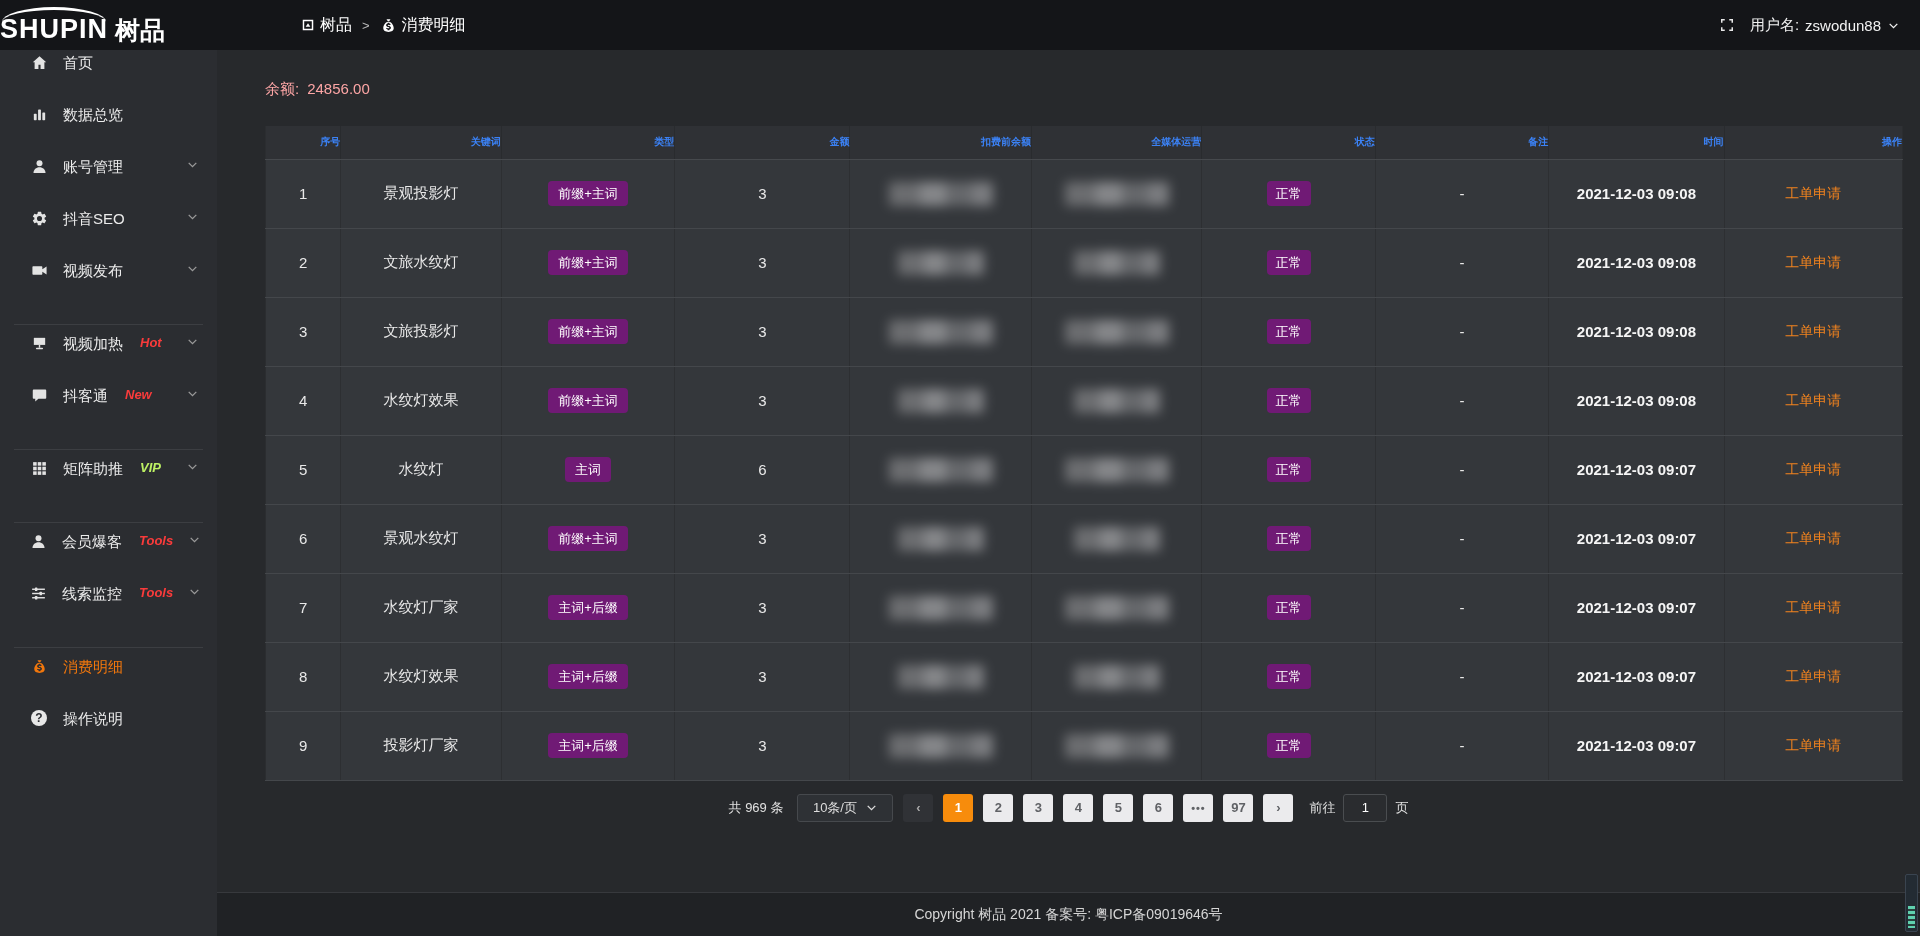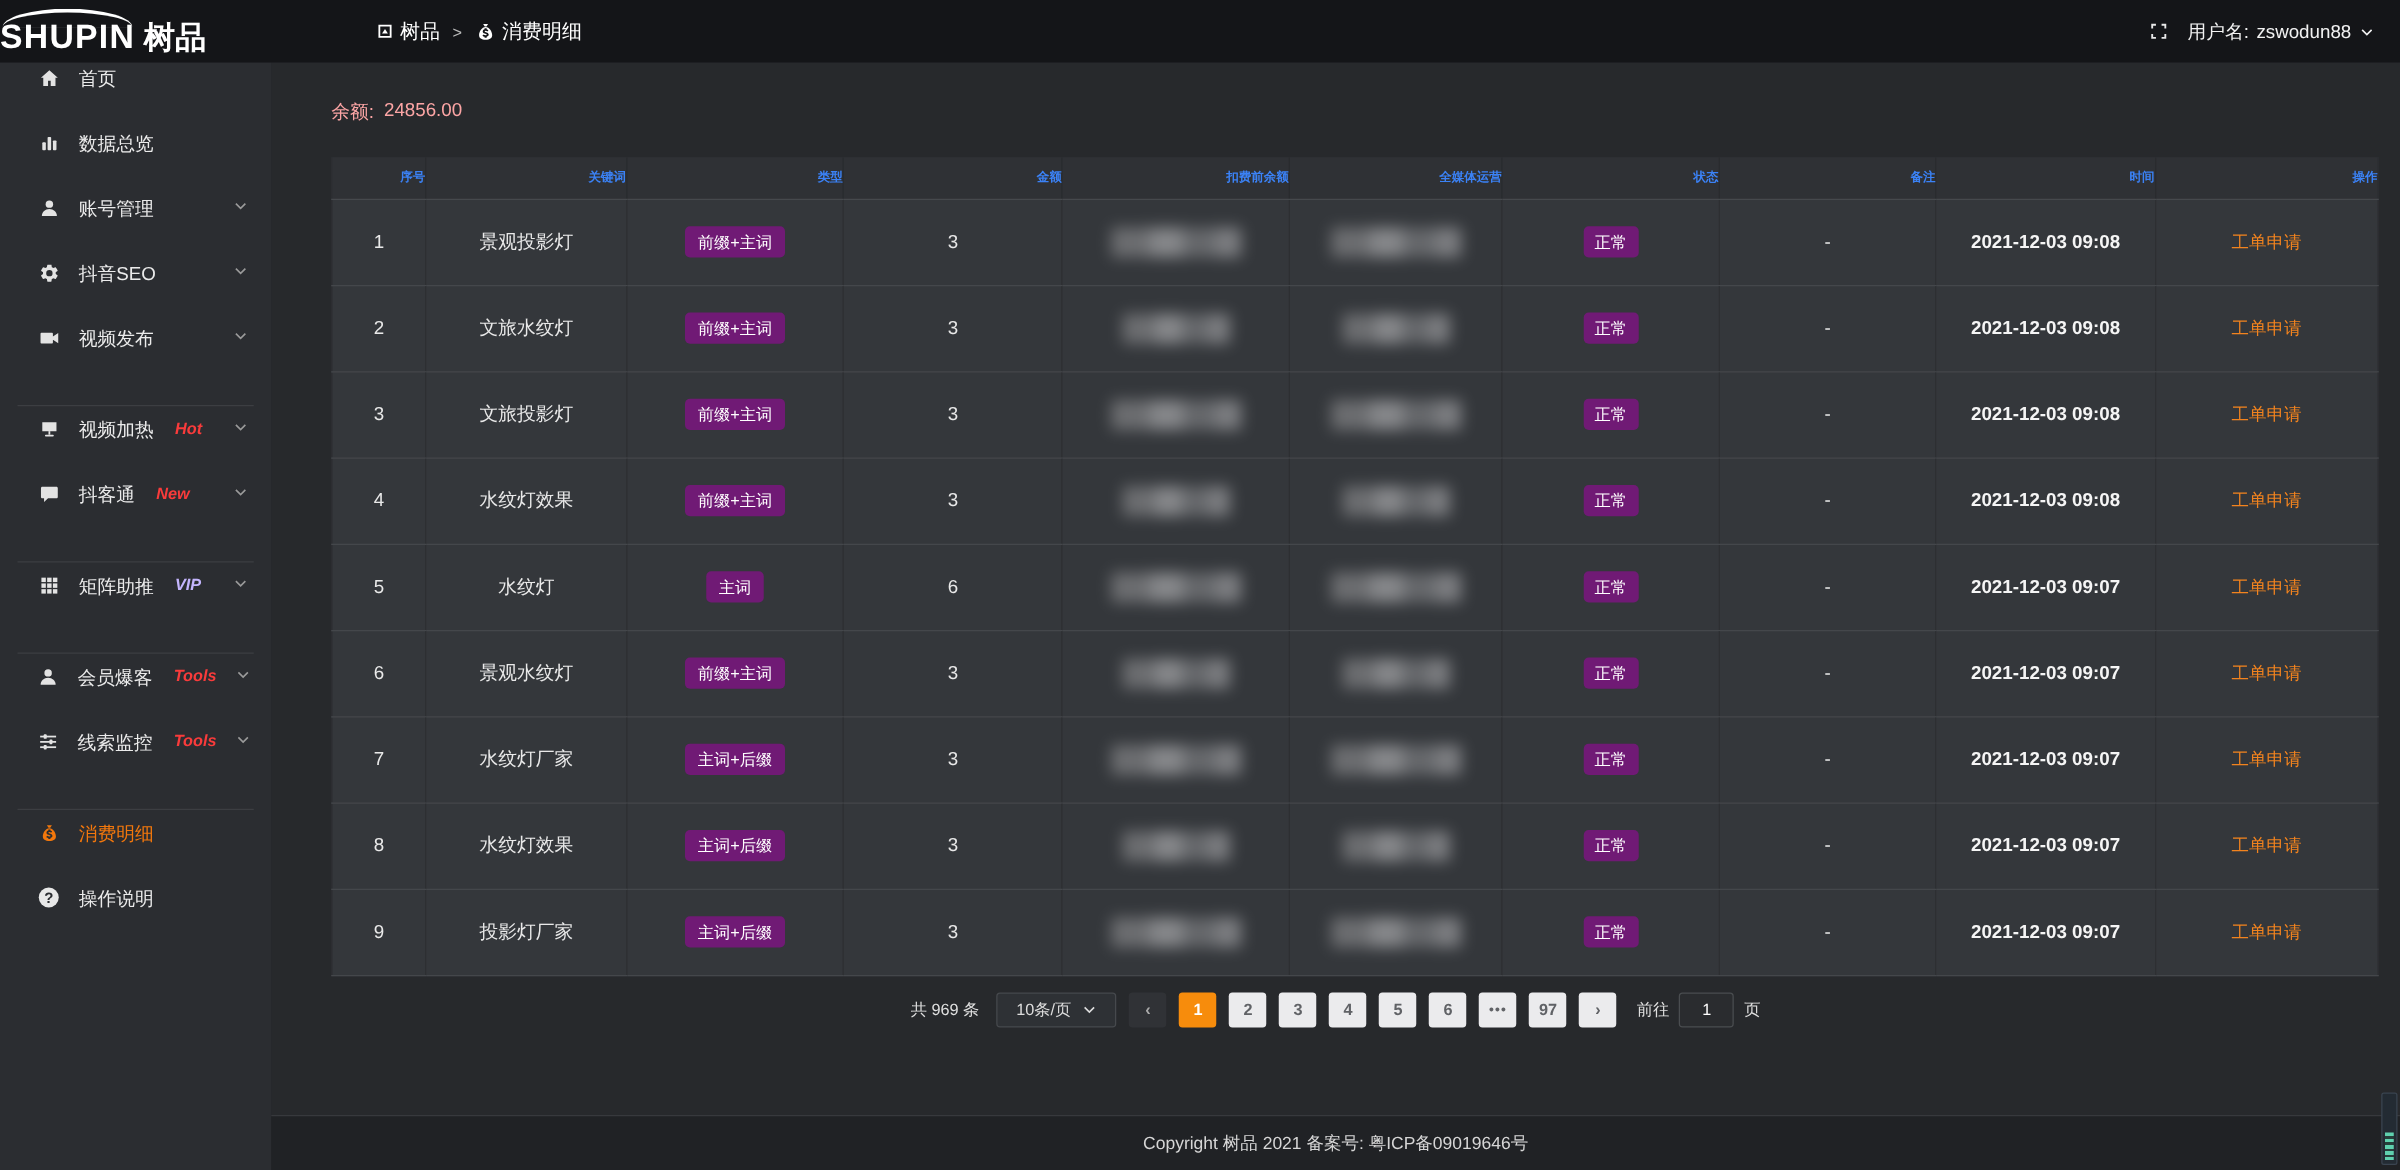--- a/index.html
+++ b/index.html
@@ -38,21 +38,21 @@
   }
   .side-item{
     height:52px; display:flex; padding:0 18px 0 30px;
     color:#ebebeb; font-size:15px; cursor:pointer; gap:15px;
   }
   .s-icon{ width:18px; display:flex; justify-content:center; color:#e3e3e3; }
   .side-item.active, .side-item.active .s-icon{ color:#f2770c; }
   .s-label{ white-space:nowrap; }
   .s-badge{ font-size:13px; font-weight:bold; font-style:italic; margin-left:2px;}
   .s-badge.red{ color:#f93b3b; }
-  .s-badge.gold{ color:#c4b5fd; }
+  .s-badge.gold{ color:#bef264; }
   .s-chevron{ margin-left:auto; color:#9a9a9a; display:flex; }
   .side-divider{ height:1px; background:#3c3e42; margin:10px 14px; }
   .qmark{ width:16px; height:16px; border-radius:50%; background:#e8e8e8; color:#2b2d31;
     font-size:12px; font-weight:bold; display:inline-flex; align-items:center; justify-content:center;}
   
   .main{ position:absolute; top:50px; left:217px; right:0; bottom:0; background:#27292c; }
   .balance-row{ margin:30px 0 0 48px; font-size:15px; font-weight:normal; color:#fca5a5; display:flex; gap:8px;}
   
   .table-wrap{ margin:27px 17px 0 48px; }
   table{ width:100%; border-collapse:collapse; table-layout:fixed; background:#34373b;

